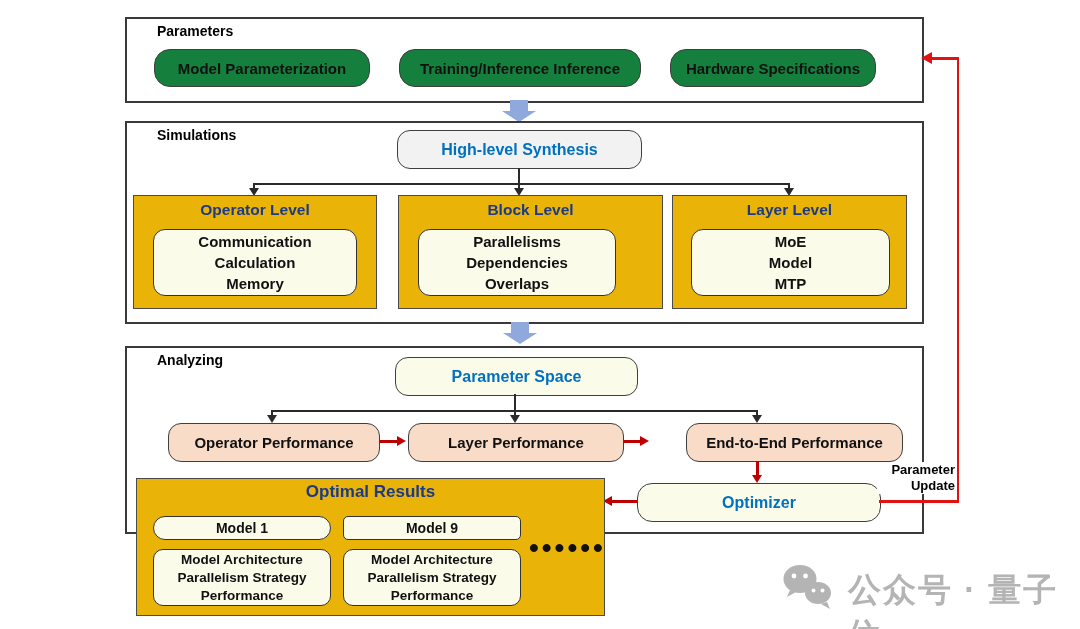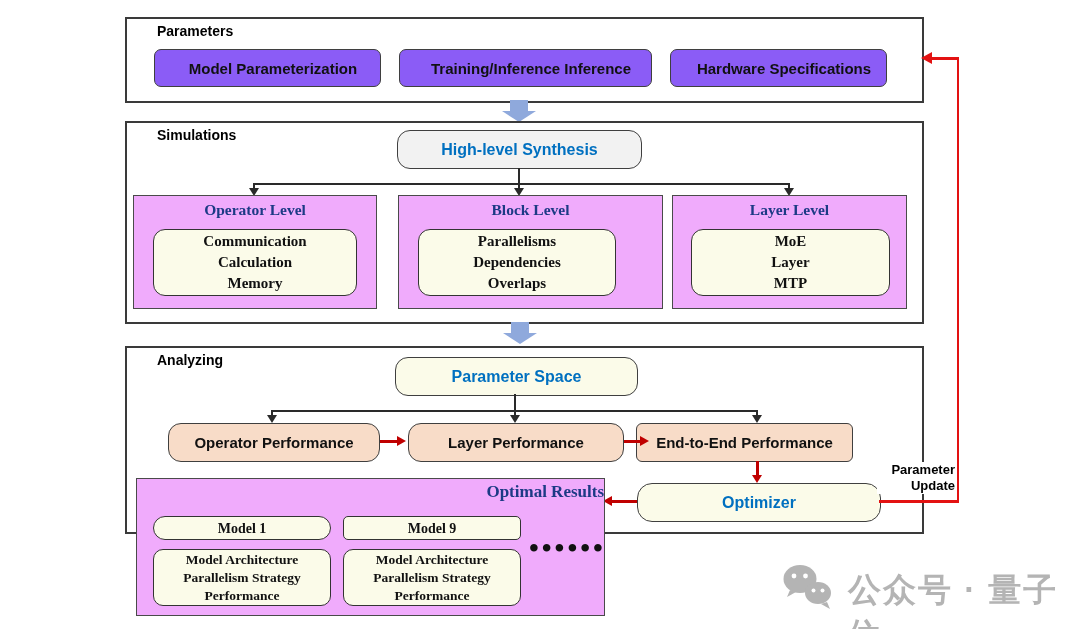--- a/index.html
+++ b/index.html
@@ -1,25 +1,25 @@
 <!DOCTYPE html>
 <html><head>
 <meta charset="utf-8">
 <style>
   html,body{margin:0;padding:0;background:#fff;}
   .canvas{position:relative;width:1080px;height:629px;background:#fff;overflow:hidden;
           font-family:"Liberation Sans","DejaVu Sans",sans-serif;font-weight:700;color:#111;}
   .abs{position:absolute;}
   .section{position:absolute;background:#fff;border:2px solid #3a3a3a;}
   .sec-label{position:absolute;left:8px;top:4px;font-size:14px;color:#000;margin-left:22px;}
-  .wbox{position:absolute;background:#8b5cf6;border:1.6px solid #3f3f3f;border-radius:7px;
-        display:flex;align-items:center;justify-content:center;font-size:15px;text-align:center;padding-left:11px;}
+  .wbox{position:absolute;background:#15803d;border:1.6px solid #3f3f3f;border-radius:16px;
+        display:flex;align-items:center;justify-content:center;font-size:15px;text-align:center;}
   .pill{position:absolute;border:1.6px solid #3f3f3f;border-radius:13px;
         display:flex;align-items:center;justify-content:center;font-size:16px;text-align:center;}
-  .graypanel{position:absolute;background:#f0abfc;border:1.7px solid #4a4a4a;font-family:Liberation Serif, serif;}
+  .graypanel{position:absolute;background:#eab308;border:1.7px solid #4a4a4a;}
   .lvl-title{position:absolute;top:5px;left:0;right:0;text-align:center;font-size:15.5px;color:#1c3a85;}
   .creambox{position:absolute;background:#fbfbe9;border:1.6px solid #333;border-radius:12px;
         display:flex;flex-direction:column;align-items:center;justify-content:center;
         font-size:15px;line-height:21px;text-align:center;}
   .perf{background:#f8dcc8;}
   .line{position:absolute;background:#2a2a2a;}
   .redline{position:absolute;background:#c00000;}
   .loopline{position:absolute;background:#e31212;z-index:5;}
   .ah-down{position:absolute;width:0;height:0;border-left:5px solid transparent;
            border-right:5px solid transparent;border-top:8px solid #2a2a2a;}
@@ -95,21 +95,21 @@
     <div class="creambox" style="left:19px;top:33px;width:196px;height:65px;">
       <span>Parallelisms</span>
       <span>Dependencies</span>
       <span>Overlaps</span>
     </div>
   </div>
   <div class="graypanel" style="left:672px;top:195px;width:233px;height:112px;">
     <div class="lvl-title">Layer Level</div>
     <div class="creambox" style="left:18px;top:33px;width:197px;height:65px;">
       <span>MoE</span>
-      <span>Layer</span>
+      <span>Model</span>
       <span>MTP</span>
     </div>
   </div>
 
   <div class="blockarrow" style="left:503px;top:322px;">
     <div class="stem"></div>
       <div class="head"></div>
   </div>
 
   <div class="section" style="left:125px;top:346px;width:795px;height:184px;">
@@ -128,41 +128,41 @@
   <div class="ah-down" style="left:267px;top:415px;"></div>
   <div class="ah-down" style="left:510px;top:415px;"></div>
   <div class="ah-down" style="left:752px;top:415px;"></div>
 
   <div class="pill perf" style="left:168px;top:423px;width:210px;height:37px;font-size:15px;">
     <span>Operator Performance</span>
   </div>
   <div class="pill perf" style="left:408px;top:423px;width:214px;height:37px;font-size:15px;">
     <span>Layer Performance</span>
   </div>
-  <div class="pill perf" style="left:636px;top:423px;width:215px;height:37px;font-size:15px;border-radius:6px;">
+  <div class="pill perf" style="left:686px;top:423px;width:215px;height:37px;font-size:15px;">
     <span>End-to-End Performance</span>
   </div>
 
   <div class="redline" style="left:380px;top:440px;width:18px;height:2.5px;"></div>
   <div class="ah-right-red" style="left:397px;top:436px;"></div>
   <div class="redline" style="left:624px;top:440px;width:17px;height:2.5px;"></div>
   <div class="ah-right-red" style="left:640px;top:436px;"></div>
 
   <div class="redline" style="left:756px;top:461px;width:2.5px;height:15px;"></div>
   <div class="ah-down-red" style="left:752px;top:475px;"></div>
 
   <div class="pill blue" style="left:637px;top:483px;width:242px;height:37px;background:#fbfbe9;border-radius:15px;z-index:3;">
     <span>Optimizer</span>
   </div>
 
   <div class="redline" style="left:611px;top:500px;width:26px;height:2.5px;z-index:3;"></div>
   <div class="ah-left-red" style="left:603px;top:496px;z-index:3;"></div>
 
   <div class="graypanel" style="left:136px;top:478px;width:467px;height:136px;z-index:3;">
-    <div class="lvl-title" style="top:3px;font-size:17px;text-align:right;">Optimal Results</div>
+    <div class="lvl-title" style="top:3px;font-size:17px;">Optimal Results</div>
     <div class="creambox" style="left:16px;top:37px;width:176px;height:22px;border-radius:12px;font-size:14px;">
       <span>Model 1</span>
     </div>
     <div class="creambox" style="left:206px;top:37px;width:176px;height:22px;border-radius:5px;font-size:14px;">
       <span>Model 9</span>
     </div>
     <div class="creambox" style="left:16px;top:70px;width:176px;height:55px;border-radius:10px;font-size:13.5px;line-height:18px;">
       <span>Model Architecture</span>
       <span>Parallelism Strategy</span>
       <span>Performance</span>

